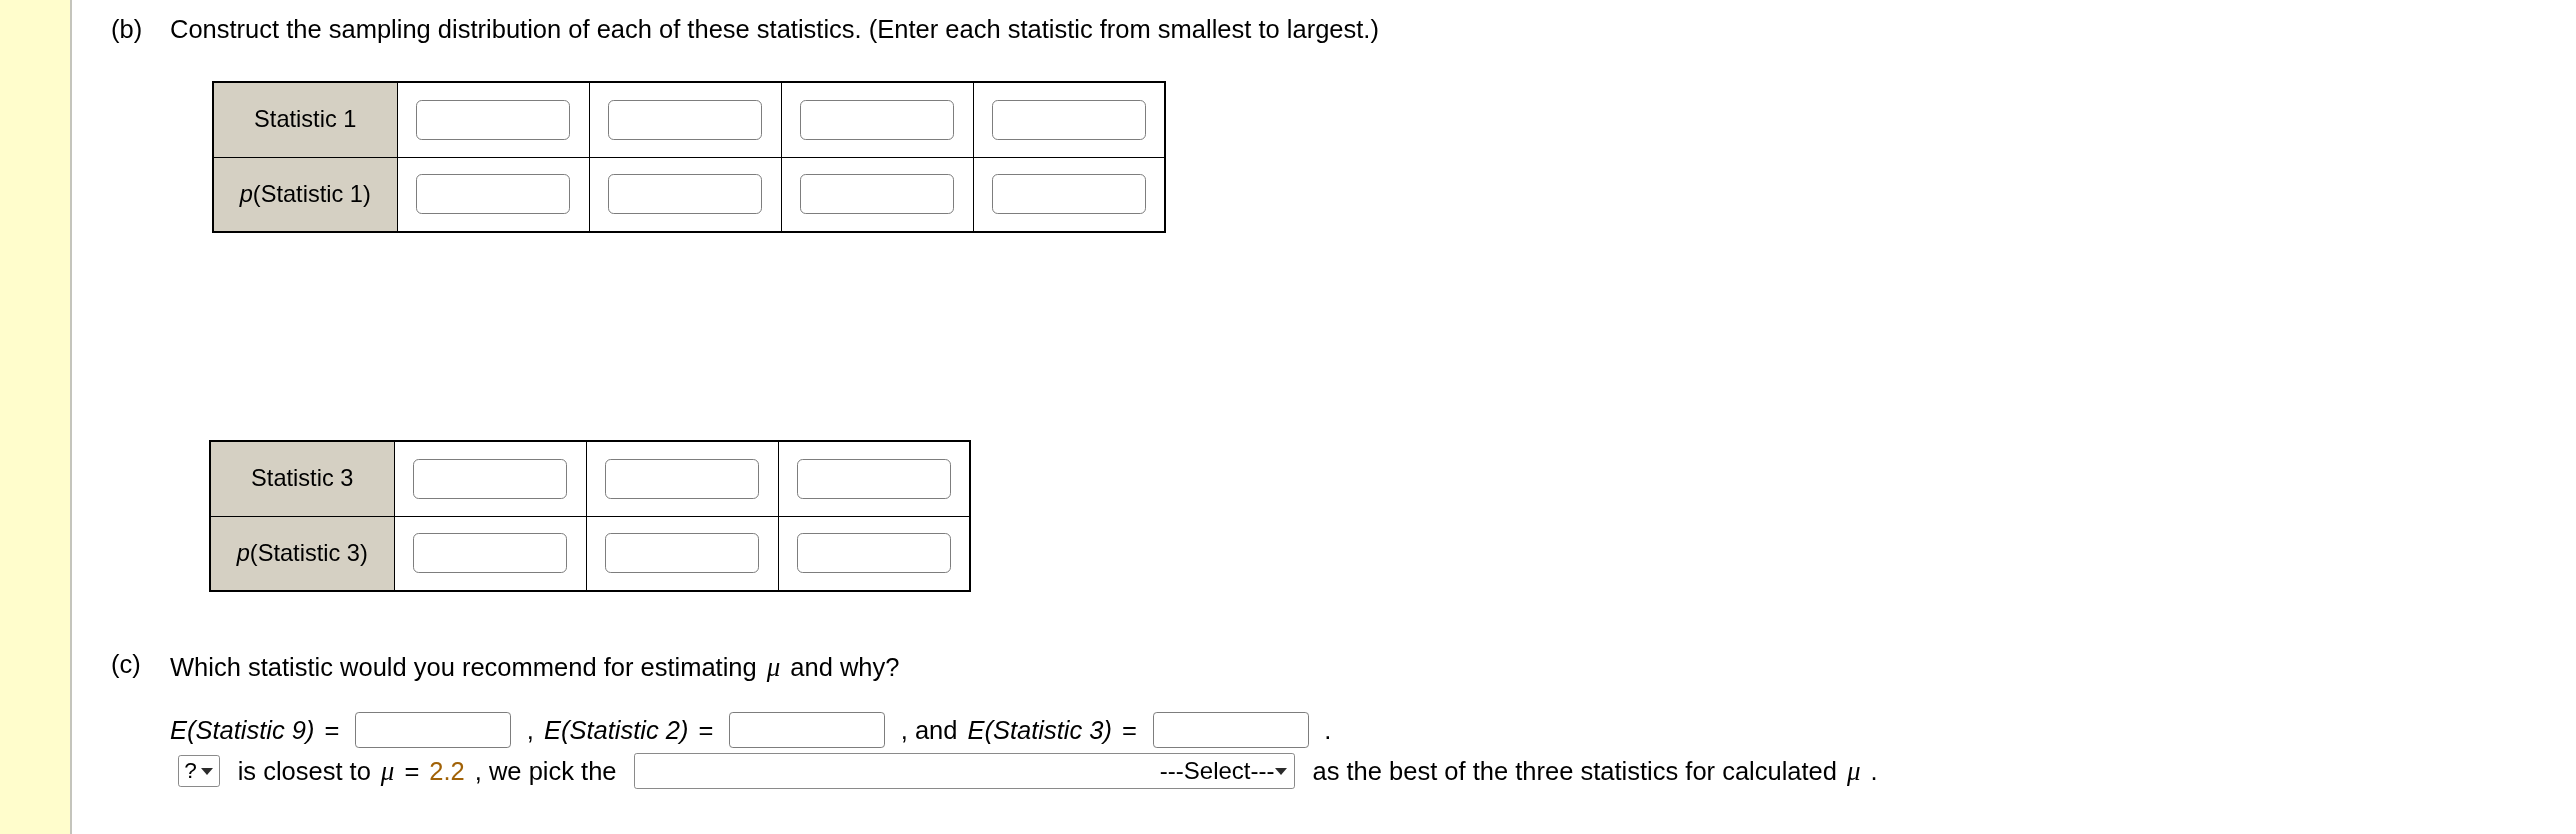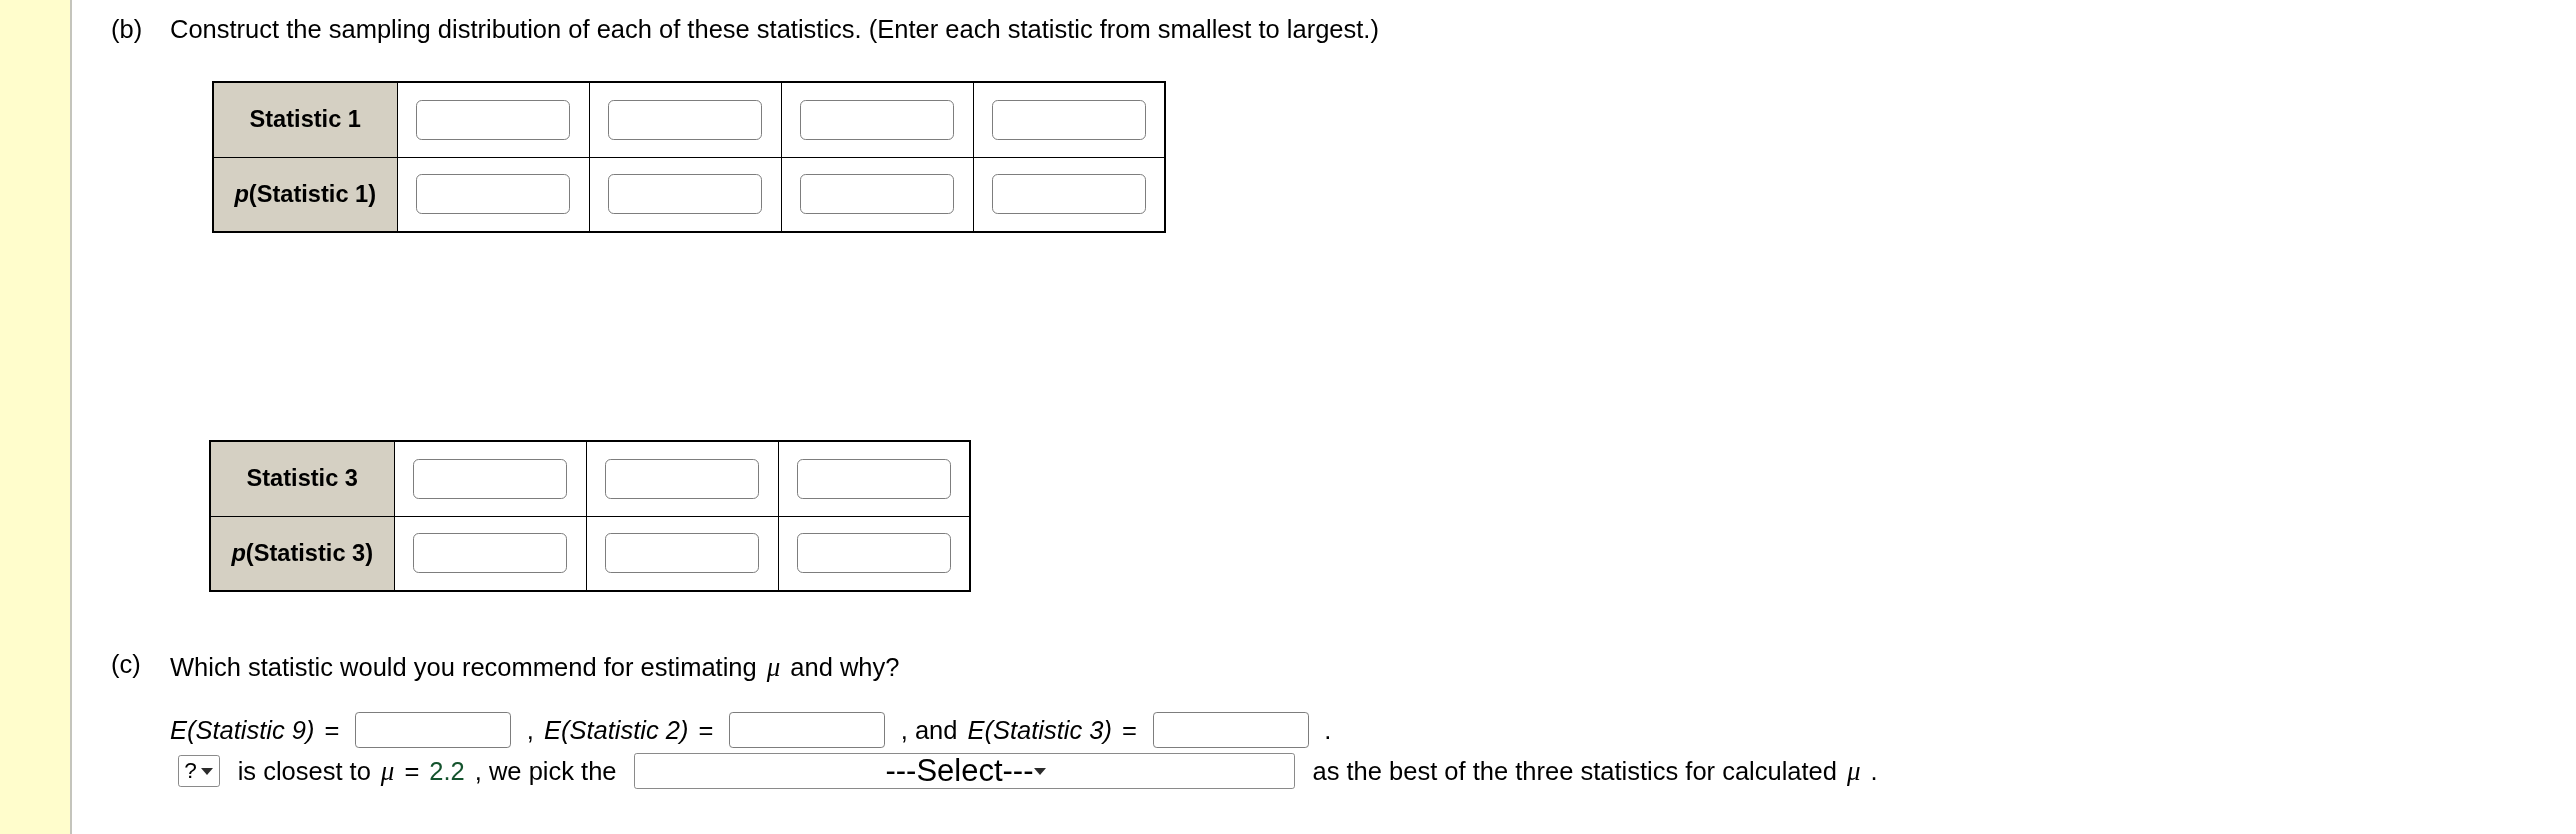--- a/index.html
+++ b/index.html
@@ -72,21 +72,21 @@
   #table-3 { left: 134px; top: 440px; }
 
   .stat-table td {
     border: 1.9px solid #000000;
     padding: 0;
     height: 75px;
     box-sizing: border-box;
   }
   .stat-table td.rowhead {
     background: #d5d0c3;
-    font-weight: bold;
+    font-weight: normal;
     font-size: 23.6px;
     text-align: center;
     white-space: nowrap;
     padding: 0 19px;
     min-width: 184px;
   }
   .rowhead .pvar {
     font-style: italic;
   }
   .stat-table td.cell {
@@ -130,21 +130,21 @@
 
   .mathvar {
     font-style: italic;
     font-family: "Liberation Serif", serif;
     font-size: 27px;
   }
   .mathE {
     font-style: italic;
   }
   .redval {
-    color: #14532d;
+    color: #a16207;
   }
 
   .inline-input {
     display: inline-block;
     width: 156px;
     height: 36px;
     border: 1.9px solid #7d7d7d;
     border-radius: 3.8px;
     background: #ffffff;
     box-sizing: border-box;
@@ -174,28 +174,28 @@
     width: 0; height: 0;
     border-left: 6.6px solid transparent;
     border-right: 6.6px solid transparent;
     border-top: 7.5px solid #2b2b2b;
   }
 
   
   .wide-select {
     display: inline-flex;
     align-items: center;
-    justify-content: center;
+    justify-content: flex-end;
     width: 661px;
     height: 36px;
     padding: 0 7.5px 0 9.4px;
     border: 1.9px solid #8a8a8a;
     border-radius: 2.8px;
     background: #ffffff;
-    font-size: 31px;
+    font-size: 24px;
     box-sizing: border-box;
     margin: 0 7.5px;
     vertical-align: middle;
   }
   .wide-select .caret {
     display: inline-block;
     width: 0; height: 0;
     border-left: 6.6px solid transparent;
     border-right: 6.6px solid transparent;
     border-top: 7.5px solid #2b2b2b;

